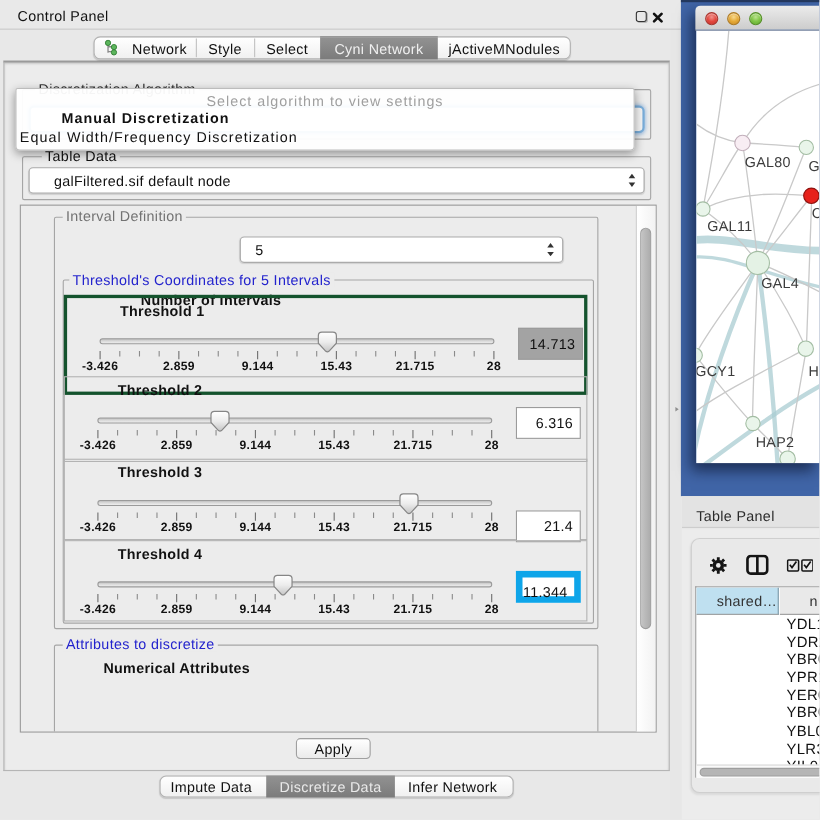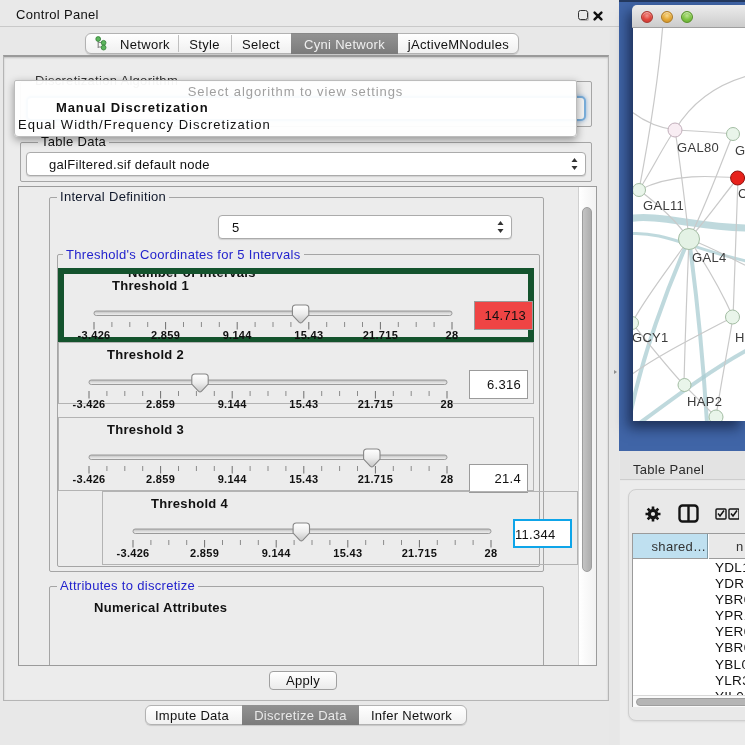--- a/index.html
+++ b/index.html
@@ -52,34 +52,34 @@
  <div class="abs" style="left:7px;top:4px;margin-left:15px;">galFiltered.sif default node</div>
  <svg class="ar" viewBox="0 0 7 12">
       <path d="M3.5 0 L6.5 4 H0.5 Z" fill="#333"></path>
       <path d="M3.5 12 L6.5 8 H0.5 Z" fill="#333"></path>
     </svg>
 </div>
 
 <div class="abs" style="left:18px;top:186px;width:579px;height:480px;border:1px solid #9b9b9b;background:#ececec;overflow:hidden;">
 
   <div class="abs" style="left:30px;top:10px;width:495px;height:375px;border:1px solid #a5a5a5;border-radius:2px;"></div>
-  <div class="abs tb-label" style="left:38px;top:3px;color:#0f172a;">Interval Definition</div>
+  <div class="abs tb-label" style="left:38px;top:3px;color:#737373;">Interval Definition</div>
   <div class="abs b" style="left:71px;top:33px;margin-top:45px;">Number of Intervals</div>
   <div class="abs combo" style="left:199px;top:28px;width:294px;height:24px;">
     <div class="abs" style="left:13px;top:4px;">5</div>
     <svg class="ar" viewBox="0 0 7 12">
         <path d="M3.5 0 L6.5 4 H0.5 Z" fill="#333"></path>
         <path d="M3.5 12 L6.5 8 H0.5 Z" fill="#333"></path>
       </svg>
   </div>
 
   <div class="abs" style="left:38px;top:67px;width:483px;height:313px;border:1px solid #a5a5a5;border-radius:2px;"></div>
   <div class="abs tb-label" style="left:44px;top:61px;color:#2323cd;">Threshold's Coordinates for 5 Intervals</div>
 
-  <div class="abs" style="left:39px;top:81.0px;width:476px;height:75px;border:6px solid #14532d;">
+  <div class="abs" style="left:39px;top:81.0px;width:476px;height:91px;border:3px solid #14532d;">
    <div class="abs b" style="left:10px;top:4px;">Threshold 1</div>
    <svg class="abs" style="left:0;top:0;" width="476" height="74" viewBox="0 0 476 74">
     <defs>
           <linearGradient id="gr1" x1="0" y1="0" x2="0" y2="1">
             <stop offset="0" stop-color="#b9b9b9"></stop>
             <stop offset="0.45" stop-color="#d9d9d9"></stop>
             <stop offset="1" stop-color="#f2f2f2"></stop>
           </linearGradient>
           <linearGradient id="thg1" x1="0" y1="0" x2="0" y2="1">
             <stop offset="0" stop-color="#ffffff"></stop>
@@ -110,23 +110,23 @@
         <line x1="370.1" y1="48" x2="370.1" y2="53" stroke="#8a8a8a" stroke-width="1"></line>
         <line x1="388.0" y1="48" x2="388.0" y2="55.5" stroke="#6e6e6e" stroke-width="1"></line>
     <text x="30.0" y="65" text-anchor="middle" font-size="11" font-weight="bold" fill="#111">-3.426</text>
         <text x="101.6" y="65" text-anchor="middle" font-size="11" font-weight="bold" fill="#111">2.859</text>
         <text x="173.2" y="65" text-anchor="middle" font-size="11" font-weight="bold" fill="#111">9.144</text>
         <text x="244.8" y="65" text-anchor="middle" font-size="11" font-weight="bold" fill="#111">15.43</text>
         <text x="316.4" y="65" text-anchor="middle" font-size="11" font-weight="bold" fill="#111">21.715</text>
         <text x="388.0" y="65" text-anchor="middle" font-size="11" font-weight="bold" fill="#111">28</text>
     <path d="M 228.4 34.2 Q 228.4 31.0 231.6 31.0 L 241.6 31.0 Q 244.8 31.0 244.8 34.2 L 244.8 41.0 L 238.0 48.4 Q 236.6 49.3 235.2 48.4 L 228.4 41.0 Z" fill="url(#thg1)" stroke="#868686" stroke-width="1.1"></path>
    </svg>
-   <div class="abs" style="left:410px;top:27px;width:59px;height:29px;background:#ef4444;border:1px solid #9b9b9b;text-align:right;line-height:27px;padding-right:6px;">14.713</div>
-  </div>
-  <div class="abs" style="left:39px;top:155.3px;width:476px;height:62px;border:1px solid #b3b3b3;">
+   <div class="abs" style="left:410px;top:27px;width:59px;height:29px;background:#a3a3a3;border:1px solid #9b9b9b;text-align:right;line-height:27px;padding-right:6px;">14.713</div>
+  </div>
+  <div class="abs" style="left:39px;top:155.3px;width:476px;height:78px;border:1px solid #b3b3b3;">
    <div class="abs b" style="left:10px;top:4px;">Threshold 2</div>
    <svg class="abs" style="left:0;top:0;" width="476" height="74" viewBox="0 0 476 74">
     <defs>
           <linearGradient id="gr2" x1="0" y1="0" x2="0" y2="1">
             <stop offset="0" stop-color="#b9b9b9"></stop>
             <stop offset="0.45" stop-color="#d9d9d9"></stop>
             <stop offset="1" stop-color="#f2f2f2"></stop>
           </linearGradient>
           <linearGradient id="thg2" x1="0" y1="0" x2="0" y2="1">
             <stop offset="0" stop-color="#ffffff"></stop>
@@ -206,21 +206,21 @@
     <text x="30.0" y="65" text-anchor="middle" font-size="11" font-weight="bold" fill="#111">-3.426</text>
         <text x="101.6" y="65" text-anchor="middle" font-size="11" font-weight="bold" fill="#111">2.859</text>
         <text x="173.2" y="65" text-anchor="middle" font-size="11" font-weight="bold" fill="#111">9.144</text>
         <text x="244.8" y="65" text-anchor="middle" font-size="11" font-weight="bold" fill="#111">15.43</text>
         <text x="316.4" y="65" text-anchor="middle" font-size="11" font-weight="bold" fill="#111">21.715</text>
         <text x="388.0" y="65" text-anchor="middle" font-size="11" font-weight="bold" fill="#111">28</text>
     <path d="M 304.6 34.2 Q 304.6 31.0 307.8 31.0 L 317.8 31.0 Q 321.0 31.0 321.0 34.2 L 321.0 41.0 L 314.2 48.4 Q 312.8 49.3 311.4 48.4 L 304.6 41.0 Z" fill="url(#thg3)" stroke="#868686" stroke-width="1.1"></path>
    </svg>
    <div class="abs" style="left:410px;top:27px;width:59px;height:29px;background:#fff;border:1px solid #9b9b9b;text-align:right;line-height:27px;padding-right:6px;margin-top:19px;">21.4</div>
   </div>
-  <div class="abs" style="left:39px;top:303.8px;width:476px;height:74.3px;border:1px solid #b3b3b3;margin-left:44px;">
+  <div class="abs" style="left:39px;top:303.8px;width:476px;height:74.3px;border:1px solid #b3b3b3;">
    <div class="abs b" style="left:10px;top:4px;">Threshold 4</div>
    <svg class="abs" style="left:0;top:0;" width="476" height="74" viewBox="0 0 476 74">
     <defs>
           <linearGradient id="gr4" x1="0" y1="0" x2="0" y2="1">
             <stop offset="0" stop-color="#b9b9b9"></stop>
             <stop offset="0.45" stop-color="#d9d9d9"></stop>
             <stop offset="1" stop-color="#f2f2f2"></stop>
           </linearGradient>
           <linearGradient id="thg4" x1="0" y1="0" x2="0" y2="1">
             <stop offset="0" stop-color="#ffffff"></stop>
@@ -251,21 +251,21 @@
         <line x1="370.1" y1="48" x2="370.1" y2="53" stroke="#8a8a8a" stroke-width="1"></line>
         <line x1="388.0" y1="48" x2="388.0" y2="55.5" stroke="#6e6e6e" stroke-width="1"></line>
     <text x="30.0" y="65" text-anchor="middle" font-size="11" font-weight="bold" fill="#111">-3.426</text>
         <text x="101.6" y="65" text-anchor="middle" font-size="11" font-weight="bold" fill="#111">2.859</text>
         <text x="173.2" y="65" text-anchor="middle" font-size="11" font-weight="bold" fill="#111">9.144</text>
         <text x="244.8" y="65" text-anchor="middle" font-size="11" font-weight="bold" fill="#111">15.43</text>
         <text x="316.4" y="65" text-anchor="middle" font-size="11" font-weight="bold" fill="#111">21.715</text>
         <text x="388.0" y="65" text-anchor="middle" font-size="11" font-weight="bold" fill="#111">28</text>
     <path d="M 190.1 34.2 Q 190.1 31.0 193.3 31.0 L 203.3 31.0 Q 206.5 31.0 206.5 34.2 L 206.5 41.0 L 199.7 48.4 Q 198.3 49.3 196.9 48.4 L 190.1 41.0 Z" fill="url(#thg4)" stroke="#868686" stroke-width="1.1"></path>
    </svg>
-   <div class="abs" style="left:410px;top:27px;width:59px;height:29px;background:#fff;border:2px solid #0ea5e9;text-align:left;line-height:27px;padding-right:6px;">11.344</div>
+   <div class="abs" style="left:410px;top:27px;width:59px;height:29px;background:#fff;border:6px solid #0ea5e9;text-align:right;line-height:27px;padding-right:6px;">11.344</div>
   </div>
 
   <div class="abs" style="left:30px;top:399px;width:495px;height:120px;border:1px solid #a5a5a5;border-radius:2px;"></div>
   <div class="abs tb-label" style="left:38px;top:392px;color:#2323cd;">Attributes to discretize</div>
   <div class="abs b" style="left:37px;top:413px;">Numerical Attributes</div>
 
   <div class="abs" style="right:0;top:0;width:18px;height:480px;background:linear-gradient(90deg,#ffffff,#f2f2f2);border-left:1px solid #d0d0d0;"></div>
   <div class="abs" style="right:4px;top:20px;width:10px;height:365px;background:linear-gradient(90deg,#c4c4c4,#adadad);border:1px solid #9d9d9d;border-radius:6px;"></div>
 </div>
 

